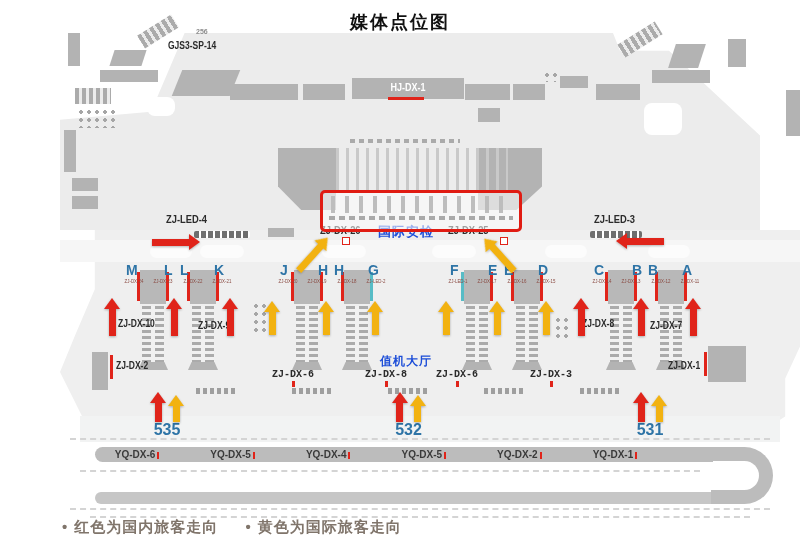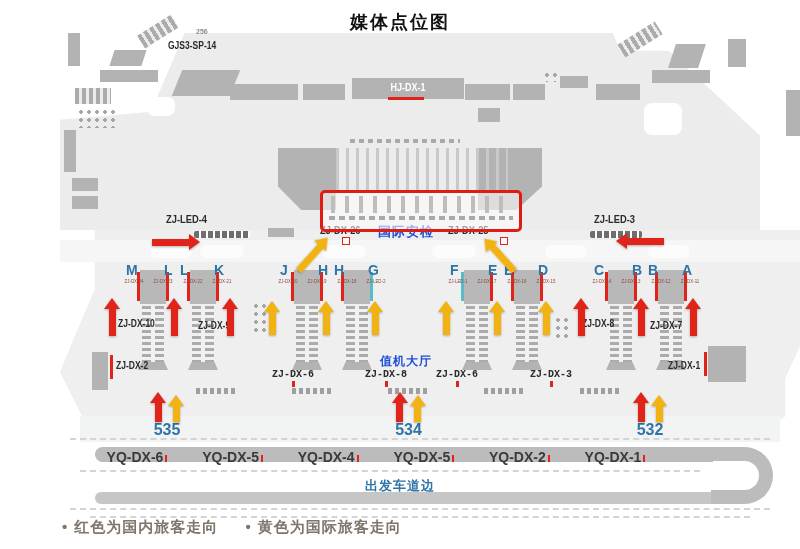--- a/index.html
+++ b/index.html
@@ -81,21 +81,21 @@
   .gate .num{position:absolute;left:0;right:0;top:29px;text-align:center;font-size:16px;font-weight:bold;color:#2e74a6;}
   .doorstrip{position:absolute;top:388px;width:40px;height:6px;z-index:2;
     background:repeating-linear-gradient(90deg,#9f9f9f 0 4px,transparent 4px 7px);}
   
   .road1{left:95px;top:447px;width:618px;height:15px;background:#bcbcbc;border-radius:8px 0 0 8px;position:absolute;}
   .road2{left:95px;top:492px;width:618px;height:12px;background:#c6c6c6;border-radius:6px 0 0 6px;position:absolute;}
   .roadU{left:711px;top:447px;width:62px;height:57px;position:absolute;box-sizing:border-box;
     border:14px solid #bcbcbc;border-left:none;border-radius:0 34px 34px 0;}
   .dash{position:absolute;border-top:2px dashed #d4d4d4;z-index:1;}
   #yq-row{left:98px;top:449px;width:556px;display:flex;justify-content:space-between;z-index:4;}
-  .yq{width:78px;text-align:center;font-size:14px;font-weight:bold;color:#3a3a3a;white-space:nowrap;}
+  .yq{width:78px;text-align:center;font-size:10px;font-weight:bold;color:#3a3a3a;white-space:nowrap;}
   .yq i{display:inline-block;width:2px;height:7px;background:#e0241a;margin-left:2px;vertical-align:middle;}
   .curb-title{left:300px;top:477px;width:200px;text-align:center;color:#2e74a6;font-weight:bold;font-size:13px;z-index:4;letter-spacing:1px;}
   
   #bml-row{left:11px;top:369px;width:800px;height:22px;z-index:3;font-family:Liberation Mono, monospace;}
   .bml{position:absolute;top:0;width:56px;text-align:center;font-size:10px;font-weight:bold;color:#2b2b2b;}
   .bml::after{content:"";display:block;width:3px;height:6px;background:#e0241a;margin:1px auto 0;}
   .bml:nth-child(1){left:254px;}
   .bml:nth-child(2){left:347px;}
   .bml:nth-child(3){left:418px;}
   .bml:nth-child(4){left:512px;}
@@ -350,46 +350,45 @@
 
   <div class="abs" id="gates">
       <div class="gate">
       <div class="aU red-a"></div>
       <div class="aU yel"></div>
       <div class="num">535</div>
     </div>
       <div class="gate">
       <div class="aU red-a"></div>
       <div class="aU yel"></div>
-      <div class="num">534</div>
+      <div class="num">532</div>
     </div>
       <div class="gate">
       <div class="aU red-a"></div>
       <div class="aU yel"></div>
-      <div class="num">532</div>
+      <div class="num">531</div>
     </div>
     </div>
 
   <div class="dash" style="left:70px;top:438px;width:700px;"></div>
   <div class="road1"></div>
   <div class="road2"></div>
   <div class="roadU"></div>
   <div class="dash" style="left:80px;top:470px;width:620px;"></div>
   <div class="dash" style="left:70px;top:508px;width:700px;"></div>
   <div class="dash" style="left:90px;top:516px;width:660px;"></div>
 
   <div class="abs" id="yq-row">
       <div class="yq"><span>YQ-DX-6</span><i></i></div>
       <div class="yq"><span>YQ-DX-5</span><i></i></div>
       <div class="yq"><span>YQ-DX-4</span><i></i></div>
       <div class="yq"><span>YQ-DX-5</span><i></i></div>
       <div class="yq"><span>YQ-DX-2</span><i></i></div>
       <div class="yq"><span>YQ-DX-1</span><i></i></div>
     </div>
 
-  <div class="abs curb-title">出发车道边</div>
 
   <div class="abs" id="legend">
     <span class="li"><span class="b">•</span><span>红色为国内旅客走向</span></span>
     <span class="li"><span class="b">•</span><span>黄色为国际旅客走向</span></span>
   </div>
 
 </div>
 
 </body></html>

